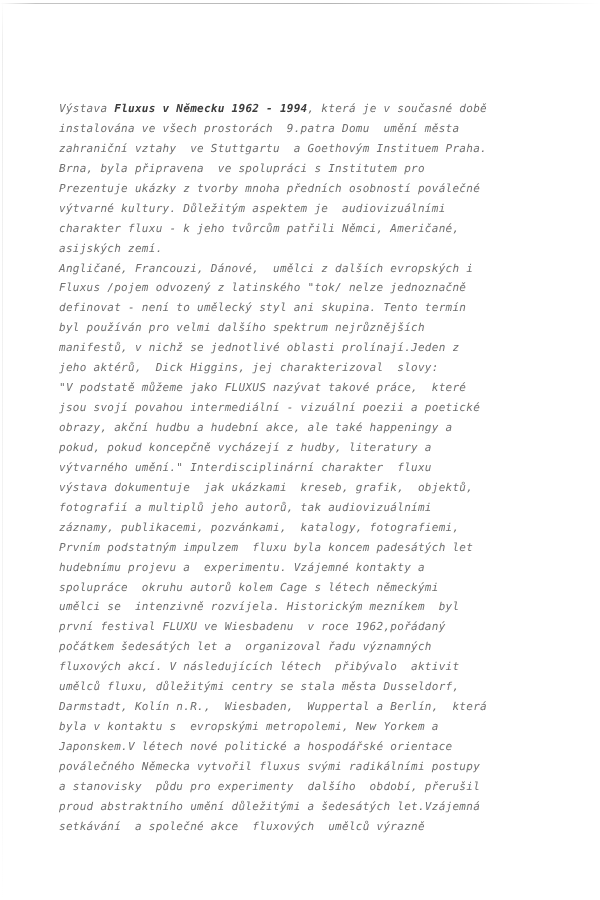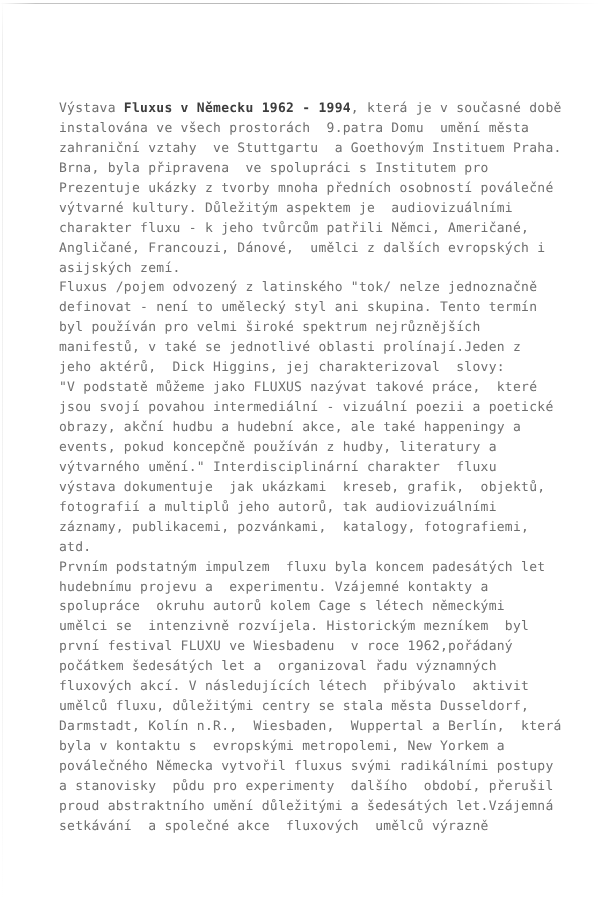--- a/index.html
+++ b/index.html
@@ -52,27 +52,28 @@
 
   #text-body {
     position: absolute;
     left: 59px;
     top: 99px;
     width: 505px;
   }
 
   .doc-line {
     font-family: "DejaVu Sans Mono", "Liberation Mono", monospace;
-    font-size: 13px;
+    font-size: 11px;
     line-height: 19.95px;
     height: 19.95px;
     letter-spacing: 0.28px;
     color: #6f6f6f;
     white-space: pre;
     text-rendering: geometricPrecision;
+    font-style: italic;
   }
 
   .doc-line b,
   .doc-line .bold {
     font-weight: bold;
     color: #3d3d3d;
     letter-spacing: 0.28px;
   }
 </style>
 </head>
@@ -84,45 +85,45 @@
   <div class="scan-edge-left"></div>
 
   <div id="text-body">
       <div class="doc-line"><span>Výstava </span><span class="bold">Fluxus v Německu 1962 - 1994</span><span>, která je v současné době</span></div>
       <div class="doc-line"><span>instalována ve všech prostorách  9.patra Domu  umění města</span></div>
       <div class="doc-line"><span>zahraniční vztahy  ve Stuttgartu  a Goethovým Instituem Praha.</span></div>
       <div class="doc-line"><span>Brna, byla připravena  ve spolupráci s Institutem pro</span></div>
       <div class="doc-line"><span>Prezentuje ukázky z tvorby mnoha předních osobností poválečné</span></div>
       <div class="doc-line"><span>výtvarné kultury. Důležitým aspektem je  audiovizuálními</span></div>
       <div class="doc-line"><span>charakter fluxu - k jeho tvůrcům patřili Němci, Američané,</span></div>
+      <div class="doc-line"><span>asijských zemí.</span></div>
       <div class="doc-line"><span>Angličané, Francouzi, Dánové,  umělci z dalších evropských i</span></div>
-      <div class="doc-line"><span>asijských zemí.</span></div>
       <div class="doc-line"><span>Fluxus /pojem odvozený z latinského "tok/ nelze jednoznačně</span></div>
       <div class="doc-line"><span>definovat - není to umělecký styl ani skupina. Tento termín</span></div>
-      <div class="doc-line"><span>byl používán pro velmi široké spektrum nejrůznějších</span></div>
-      <div class="doc-line"><span>manifestů, v také se jednotlivé oblasti prolínají.Jeden z</span></div>
+      <div class="doc-line"><span>byl používán pro velmi dalšího spektrum nejrůznějších</span></div>
+      <div class="doc-line"><span>manifestů, v nichž se jednotlivé oblasti prolínají.Jeden z</span></div>
       <div class="doc-line"><span>jeho aktérů,  Dick Higgins, jej charakterizoval  slovy:</span></div>
       <div class="doc-line"><span>"V podstatě můžeme jako FLUXUS nazývat takové práce,  které</span></div>
       <div class="doc-line"><span>jsou svojí povahou intermediální - vizuální poezii a poetické</span></div>
       <div class="doc-line"><span>obrazy, akční hudbu a hudební akce, ale také happeningy a</span></div>
-      <div class="doc-line"><span>events, pokud koncepčně používán z hudby, literatury a</span></div>
+      <div class="doc-line"><span>pokud, pokud koncepčně vycházejí z hudby, literatury a</span></div>
       <div class="doc-line"><span>výtvarného umění." Interdisciplinární charakter  fluxu</span></div>
       <div class="doc-line"><span>výstava dokumentuje  jak ukázkami  kreseb, grafik,  objektů,</span></div>
       <div class="doc-line"><span>fotografií a multiplů jeho autorů, tak audiovizuálními</span></div>
       <div class="doc-line"><span>záznamy, publikacemi, pozvánkami,  katalogy, fotografiemi,</span></div>
-      <div class="doc-line"><span>atd.</span></div>
       <div class="doc-line"><span>Prvním podstatným impulzem  fluxu byla koncem padesátých let</span></div>
       <div class="doc-line"><span>hudebnímu projevu a  experimentu. Vzájemné kontakty a</span></div>
       <div class="doc-line"><span>spolupráce  okruhu autorů kolem Cage s létech německými</span></div>
       <div class="doc-line"><span>umělci se  intenzivně rozvíjela. Historickým mezníkem  byl</span></div>
       <div class="doc-line"><span>první festival FLUXU ve Wiesbadenu  v roce 1962,pořádaný</span></div>
       <div class="doc-line"><span>počátkem šedesátých let a  organizoval řadu významných</span></div>
       <div class="doc-line"><span>fluxových akcí. V následujících létech  přibývalo  aktivit</span></div>
       <div class="doc-line"><span>umělců fluxu, důležitými centry se stala města Dusseldorf,</span></div>
       <div class="doc-line"><span>Darmstadt, Kolín n.R.,  Wiesbaden,  Wuppertal a Berlín,  která</span></div>
       <div class="doc-line"><span>byla v kontaktu s  evropskými metropolemi, New Yorkem a</span></div>
+      <div class="doc-line"><span>Japonskem.V létech nové politické a hospodářské orientace</span></div>
       <div class="doc-line"><span>poválečného Německa vytvořil fluxus svými radikálními postupy</span></div>
       <div class="doc-line"><span>a stanovisky  půdu pro experimenty  dalšího  období, přerušil</span></div>
       <div class="doc-line"><span>proud abstraktního umění důležitými a šedesátých let.Vzájemná</span></div>
       <div class="doc-line"><span>setkávání  a společné akce  fluxových  umělců výrazně</span></div>
     </div>
 
 </div>
 
 </body></html>

